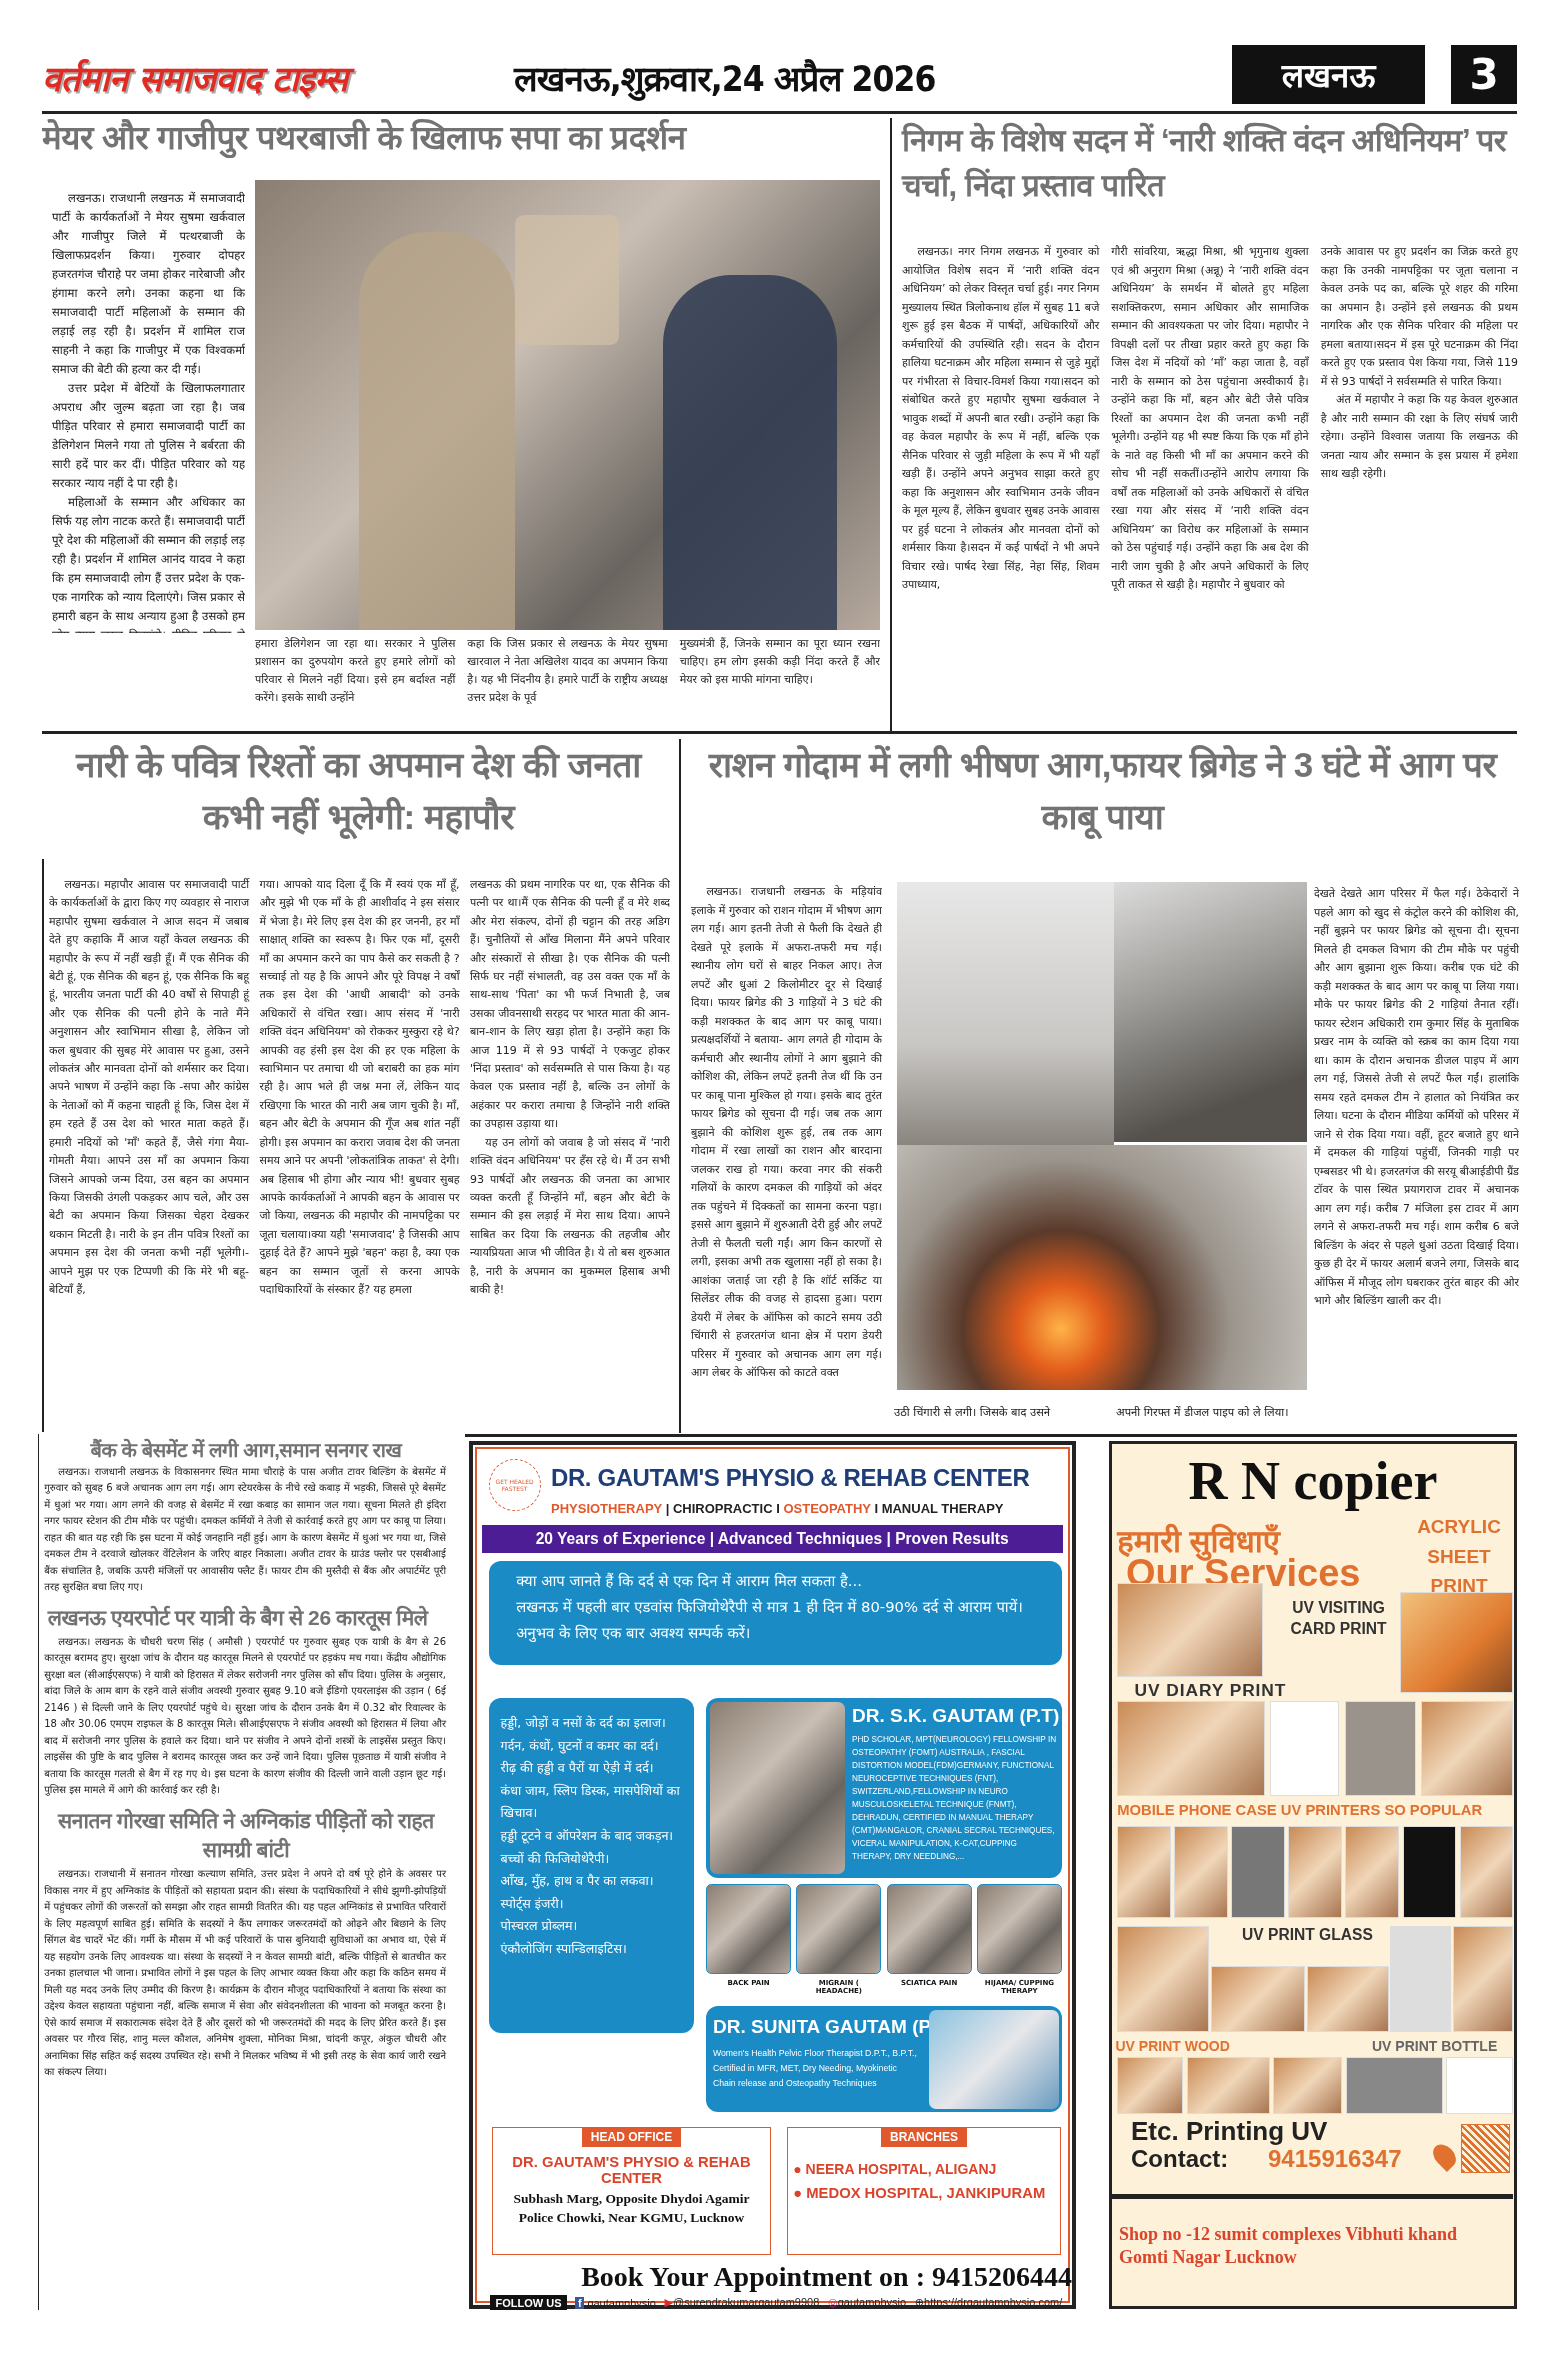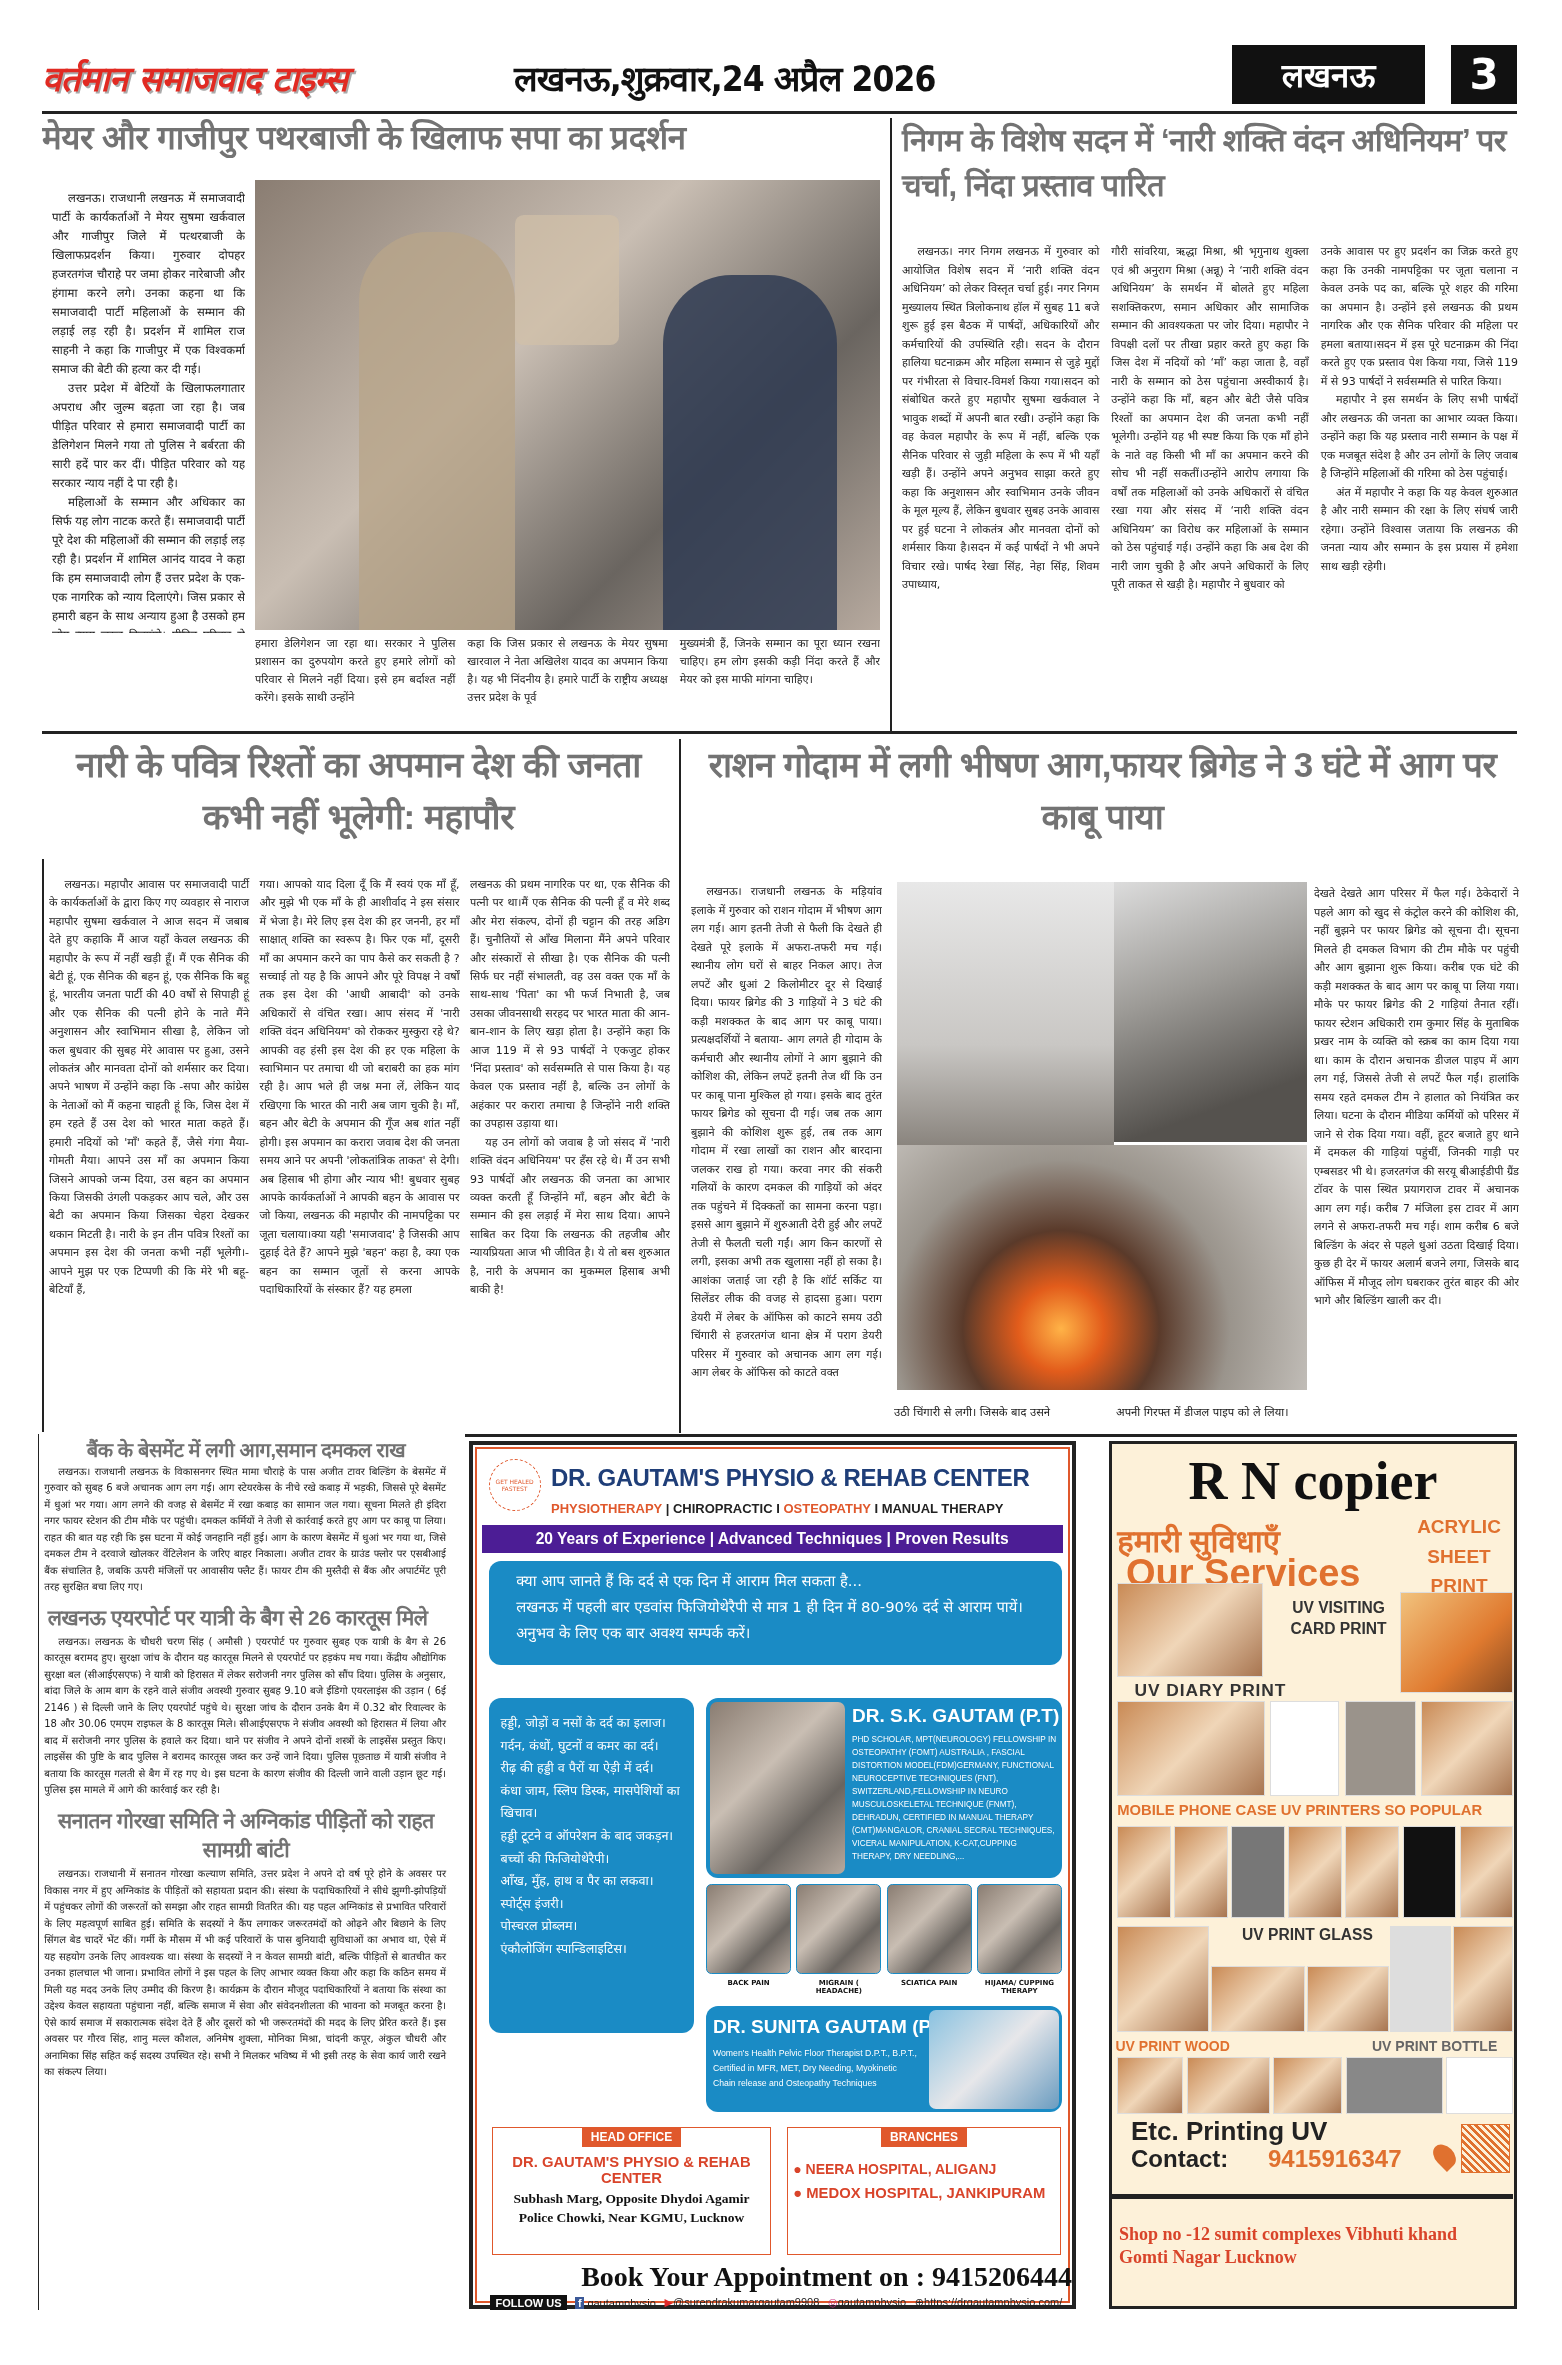--- a/index.html
+++ b/index.html
@@ -73,21 +73,20 @@
   <div>कहा कि जिस प्रकार से लखनऊ के मेयर सुषमा खारवाल ने नेता अखिलेश यादव का अपमान किया है। यह भी निंदनीय है। हमारे पार्टी के राष्ट्रीय अध्यक्ष उत्तर प्रदेश के पूर्व</div>
   <div>मुख्यमंत्री हैं, जिनके सम्मान का पूरा ध्यान रखना चाहिए। हम लोग इसकी कड़ी निंदा करते हैं और मेयर को इस माफी मांगना चाहिए।</div>
 </div>
 
 <div class="abs head" style="left:902px;top:118px;width:616px;font-size:31px;line-height:45px">निगम के विशेष सदन में ‘नारी शक्ति वंदन अधिनियम’ पर चर्चा, निंदा प्रस्ताव पारित</div>
 <div class="abs cols body" style="left:902px;top:243px;width:616px;height:469px;grid-template-columns:1fr 1fr 1fr;font-size:11px;line-height:18.5px">
   <div style="text-indent:1.4em">लखनऊ। नगर निगम लखनऊ में गुरुवार को आयोजित विशेष सदन में ‘नारी शक्ति वंदन अधिनियम’ को लेकर विस्तृत चर्चा हुई। नगर निगम मुख्यालय स्थित त्रिलोकनाथ हॉल में सुबह 11 बजे शुरू हुई इस बैठक में पार्षदों, अधिकारियों और कर्मचारियों की उपस्थिति रही। सदन के दौरान हालिया घटनाक्रम और महिला सम्मान से जुड़े मुद्दों पर गंभीरता से विचार-विमर्श किया गया।सदन को संबोधित करते हुए महापौर सुषमा खर्कवाल ने भावुक शब्दों में अपनी बात रखी। उन्होंने कहा कि वह केवल महापौर के रूप में नहीं, बल्कि एक सैनिक परिवार से जुड़ी महिला के रूप में भी यहाँ खड़ी हैं। उन्होंने अपने अनुभव साझा करते हुए कहा कि अनुशासन और स्वाभिमान उनके जीवन के मूल मूल्य हैं, लेकिन बुधवार सुबह उनके आवास पर हुई घटना ने लोकतंत्र और मानवता दोनों को शर्मसार किया है।सदन में कई पार्षदों ने भी अपने विचार रखे। पार्षद रेखा सिंह, नेहा सिंह, शिवम उपाध्याय,</div>
   <div>गौरी सांवरिया, ऋद्धा मिश्रा, श्री भृगुनाथ शुक्ला एवं श्री अनुराग मिश्रा (अन्नू) ने ‘नारी शक्ति वंदन अधिनियम’ के समर्थन में बोलते हुए महिला सशक्तिकरण, समान अधिकार और सामाजिक सम्मान की आवश्यकता पर जोर दिया। महापौर ने विपक्षी दलों पर तीखा प्रहार करते हुए कहा कि जिस देश में नदियों को ‘माँ’ कहा जाता है, वहाँ नारी के सम्मान को ठेस पहुंचाना अस्वीकार्य है। उन्होंने कहा कि माँ, बहन और बेटी जैसे पवित्र रिश्तों का अपमान देश की जनता कभी नहीं भूलेगी। उन्होंने यह भी स्पष्ट किया कि एक माँ होने के नाते वह किसी भी माँ का अपमान करने की सोच भी नहीं सकतीं।उन्होंने आरोप लगाया कि वर्षों तक महिलाओं को उनके अधिकारों से वंचित रखा गया और संसद में ‘नारी शक्ति वंदन अधिनियम’ का विरोध कर महिलाओं के सम्मान को ठेस पहुंचाई गई। उन्होंने कहा कि अब देश की नारी जाग चुकी है और अपने अधिकारों के लिए पूरी ताकत से खड़ी है। महापौर ने बुधवार को</div>
   <div>
     <p style="text-indent:0">उनके आवास पर हुए प्रदर्शन का जिक्र करते हुए कहा कि उनकी नामपट्टिका पर जूता चलाना न केवल उनके पद का, बल्कि पूरे शहर की गरिमा का अपमान है। उन्होंने इसे लखनऊ की प्रथम नागरिक और एक सैनिक परिवार की महिला पर हमला बताया।सदन में इस पूरे घटनाक्रम की निंदा करते हुए एक प्रस्ताव पेश किया गया, जिसे 119 में से 93 पार्षदों ने सर्वसम्मति से पारित किया।</p>
-    <p>महापौर ने इस समर्थन के लिए सभी पार्षदों और लखनऊ की जनता का आभार व्यक्त किया। उन्होंने कहा कि यह प्रस्ताव नारी सम्मान के पक्ष में एक मजबूत संदेश है और उन लोगों के लिए जवाब है जिन्होंने महिलाओं की गरिमा को ठेस पहुंचाई।</p>
     <p>अंत में महापौर ने कहा कि यह केवल शुरुआत है और नारी सम्मान की रक्षा के लिए संघर्ष जारी रहेगा। उन्होंने विश्वास जताया कि लखनऊ की जनता न्याय और सम्मान के इस प्रयास में हमेशा साथ खड़ी रहेगी।</p>
   </div>
 </div>
 <div class="abs hrule" style="left:42px;top:731px;width:1475px"></div>
 
 <div class="abs head" style="left:42px;top:739px;width:633px;font-size:35px;line-height:52px;text-align:center">नारी के पवित्र रिश्तों का अपमान देश की जनता कभी नहीं भूलेगी: महापौर</div>
 <div class="abs vrule" style="left:679px;top:739px;height:694px"></div>
 <div class="abs vrule" style="left:42px;top:859px;height:573px"></div>
 <div class="abs cols body" style="left:49px;top:876px;width:621px;height:552px;grid-template-columns:1fr 1fr 1fr;grid-column-gap:10.4px;font-size:11px;line-height:18.4px">
   <div style="text-indent:1.4em">लखनऊ। महापौर आवास पर समाजवादी पार्टी के कार्यकर्ताओं के द्वारा किए गए व्यवहार से नाराज महापौर सुषमा खर्कवाल ने आज सदन में जबाब देते हुए कहाकि मैं आज यहाँ केवल लखनऊ की महापौर के रूप में नहीं खड़ी हूँ। मैं एक सैनिक की बेटी हूं, एक सैनिक की बहन हूं, एक सैनिक कि बहू हूं, भारतीय जनता पार्टी की 40 वर्षों से सिपाही हूं और एक सैनिक की पत्नी होने के नाते मैंने अनुशासन और स्वाभिमान सीखा है, लेकिन जो कल बुधवार की सुबह मेरे आवास पर हुआ, उसने लोकतंत्र और मानवता दोनों को शर्मसार कर दिया। अपने भाषण में उन्होंने कहा कि -सपा और कांग्रेस के नेताओं को मैं कहना चाहती हूं कि, जिस देश में हम रहते हैं उस देश को भारत माता कहते हैं। हमारी नदियों को 'माँ' कहते हैं, जैसे गंगा मैया-गोमती मैया। आपने उस माँ का अपमान किया जिसने आपको जन्म दिया, उस बहन का अपमान किया जिसकी उंगली पकड़कर आप चले, और उस बेटी का अपमान किया जिसका चेहरा देखकर थकान मिटती है। नारी के इन तीन पवित्र रिश्तों का अपमान इस देश की जनता कभी नहीं भूलेगी।- आपने मुझ पर एक टिप्पणी की कि मेरे भी बहू-बेटियाँ हैं,</div>
@@ -102,21 +101,21 @@
 <div class="abs body" style="left:691px;top:883px;width:191px;height:541px;font-size:11px;line-height:18.5px;text-indent:1.4em">लखनऊ। राजधानी लखनऊ के मड़ियांव इलाके में गुरुवार को राशन गोदाम में भीषण आग लग गई। आग इतनी तेजी से फैली कि देखते ही देखते पूरे इलाके में अफरा-तफरी मच गई। स्थानीय लोग घरों से बाहर निकल आए। तेज लपटें और धुआं 2 किलोमीटर दूर से दिखाई दिया। फायर ब्रिगेड की 3 गाड़ियों ने 3 घंटे की कड़ी मशक्कत के बाद आग पर काबू पाया। प्रत्यक्षदर्शियों ने बताया- आग लगते ही गोदाम के कर्मचारी और स्थानीय लोगों ने आग बुझाने की कोशिश की, लेकिन लपटें इतनी तेज थीं कि उन पर काबू पाना मुश्किल हो गया। इसके बाद तुरंत फायर ब्रिगेड को सूचना दी गई। जब तक आग बुझाने की कोशिश शुरू हुई, तब तक आग गोदाम में रखा लाखों का राशन और बारदाना जलकर राख हो गया। करवा नगर की संकरी गलियों के कारण दमकल की गाड़ियों को अंदर तक पहुंचने में दिक्कतों का सामना करना पड़ा। इससे आग बुझाने में शुरुआती देरी हुई और लपटें तेजी से फैलती चली गईं। आग किन कारणों से लगी, इसका अभी तक खुलासा नहीं हो सका है। आशंका जताई जा रही है कि शॉर्ट सर्किट या सिलेंडर लीक की वजह से हादसा हुआ। पराग डेयरी में लेबर के ऑफिस को काटने समय उठी चिंगारी से हजरतगंज थाना क्षेत्र में पराग डेयरी परिसर में गुरुवार को अचानक आग लग गई। आग लेबर के ऑफिस को काटते वक्त</div>
 <div class="abs photo photo-smoke" style="left:897px;top:882px;width:217px;height:465px"></div>
 <div class="abs photo photo-fireman" style="left:1114px;top:882px;width:193px;height:260px"></div>
 <div class="abs photo photo-fire" style="left:897px;top:1145px;width:410px;height:245px"></div>
 <div class="abs caption" style="left:894px;top:1404px;width:208px">उठी चिंगारी से लगी। जिसके बाद उसने</div>
 <div class="abs caption" style="left:1116px;top:1404px;width:208px">अपनी गिरफ्त में डीजल पाइप को ले लिया।</div>
 <div class="abs body" style="left:1314px;top:885px;width:205px;height:541px;font-size:11px;line-height:18.5px">देखते देखते आग परिसर में फैल गई। ठेकेदारों ने पहले आग को खुद से कंट्रोल करने की कोशिश की, नहीं बुझने पर फायर ब्रिगेड को सूचना दी। सूचना मिलते ही दमकल विभाग की टीम मौके पर पहुंची और आग बुझाना शुरू किया। करीब एक घंटे की कड़ी मशक्कत के बाद आग पर काबू पा लिया गया। मौके पर फायर ब्रिगेड की 2 गाड़ियां तैनात रहीं। फायर स्टेशन अधिकारी राम कुमार सिंह के मुताबिक प्रखर नाम के व्यक्ति को स्क्रब का काम दिया गया था। काम के दौरान अचानक डीजल पाइप में आग लग गई, जिससे तेजी से लपटें फैल गईं। हालांकि समय रहते दमकल टीम ने हालात को नियंत्रित कर लिया। घटना के दौरान मीडिया कर्मियों को परिसर में जाने से रोक दिया गया। वहीं, हूटर बजाते हुए थाने में दमकल की गाड़ियां पहुंचीं, जिनकी गाड़ी पर एम्बसडर भी थे। हजरतगंज की सरयू बीआईडीपी ग्रैंड टॉवर के पास स्थित प्रयागराज टावर में अचानक आग लग गई। करीब 7 मंजिला इस टावर में आग लगने से अफरा-तफरी मच गई। शाम करीब 6 बजे बिल्डिंग के अंदर से पहले धुआं उठता दिखाई दिया। कुछ ही देर में फायर अलार्म बजने लगा, जिसके बाद ऑफिस में मौजूद लोग घबराकर तुरंत बाहर की ओर भागे और बिल्डिंग खाली कर दी।</div>
 <div class="abs hrule" style="left:465px;top:1434px;width:1052px"></div>
 
 <div class="abs" style="left:38px;top:1434px;width:415px;height:876px;border-left:1.7px solid #222">
-  <div class="head" style="font-size:20px;text-align:center;padding:3.5px 5.2px 0">बैंक के बेसमेंट में लगी आग,समान दमकल राख</div>
+  <div class="head" style="font-size:20px;text-align:center;padding:3.5px 5.2px 0">बैंक के बेसमेंट में लगी आग,समान सनगर राख</div>
   <div class="body" style="padding:1.7px 7px 0 5.2px;font-size:10px;line-height:16.5px;text-indent:1.4em">लखनऊ। राजधानी लखनऊ के विकासनगर स्थित मामा चौराहे के पास अजीत टावर बिल्डिंग के बेसमेंट में गुरुवार को सुबह 6 बजे अचानक आग लग गई। आग स्टेयरकेस के नीचे रखे कबाड़ में भड़की, जिससे पूरे बेसमेंट में धुआं भर गया। आग लगने की वजह से बेसमेंट में रखा कबाड़ का सामान जल गया। सूचना मिलते ही इंदिरा नगर फायर स्टेशन की टीम मौके पर पहुंची। दमकल कर्मियों ने तेजी से कार्रवाई करते हुए आग पर काबू पा लिया। राहत की बात यह रही कि इस घटना में कोई जनहानि नहीं हुई। आग के कारण बेसमेंट में धुआं भर गया था, जिसे दमकल टीम ने दरवाजे खोलकर वेंटिलेशन के जरिए बाहर निकाला। अजीत टावर के ग्राउंड फ्लोर पर एसबीआई बैंक संचालित है, जबकि ऊपरी मंजिलों पर आवासीय फ्लैट हैं। फायर टीम की मुस्तैदी से बैंक और अपार्टमेंट पूरी तरह सुरक्षित बचा लिए गए।</div>
   <div class="head" style="font-size:21px;padding:7px 8.7px 0;line-height:29.5px">लखनऊ एयरपोर्ट पर यात्री के बैग से 26 कारतूस मिले</div>
   <div class="body" style="padding:1.7px 7px 0 5.2px;font-size:10px;line-height:16.5px;text-indent:1.4em">लखनऊ। लखनऊ के चौधरी चरण सिंह ( अमौसी ) एयरपोर्ट पर गुरुवार सुबह एक यात्री के बैग से 26 कारतूस बरामद हुए। सुरक्षा जांच के दौरान यह कारतूस मिलने से एयरपोर्ट पर हड़कंप मच गया। केंद्रीय औद्योगिक सुरक्षा बल (सीआईएसएफ) ने यात्री को हिरासत में लेकर सरोजनी नगर पुलिस को सौंप दिया। पुलिस के अनुसार, बांदा जिले के आम बाग के रहने वाले संजीव अवस्थी गुरुवार सुबह 9.10 बजे ईंडिगो एयरलाइंस की उड़ान ( 6ई 2146 ) से दिल्ली जाने के लिए एयरपोर्ट पहुंचे थे। सुरक्षा जांच के दौरान उनके बैग में 0.32 बोर रिवाल्वर के 18 और 30.06 एमएम राइफल के 8 कारतूस मिले। सीआईएसएफ ने संजीव अवस्थी को हिरासत में लिया और बाद में सरोजनी नगर पुलिस के हवाले कर दिया। थाने पर संजीव ने अपने दोनों शस्त्रों के लाइसेंस प्रस्तुत किए। लाइसेंस की पुष्टि के बाद पुलिस ने बरामद कारतूस जब्त कर उन्हें जाने दिया। पुलिस पूछताछ में यात्री संजीव ने बताया कि कारतूस गलती से बैग में रह गए थे। इस घटना के कारण संजीव की दिल्ली जाने वाली उड़ान छूट गई। पुलिस इस मामले में आगे की कार्रवाई कर रही है।</div>
   <div class="head" style="font-size:21px;text-align:center;padding:7px 17.4px 0;line-height:29.5px">सनातन गोरखा समिति ने अग्निकांड पीड़ितों को राहत सामग्री बांटी</div>
   <div class="body" style="padding:1.7px 7px 0 5.2px;font-size:10px;line-height:16.5px;text-indent:1.4em">लखनऊ। राजधानी में सनातन गोरखा कल्याण समिति, उत्तर प्रदेश ने अपने दो वर्ष पूरे होने के अवसर पर विकास नगर में हुए अग्निकांड के पीड़ितों को सहायता प्रदान की। संस्था के पदाधिकारियों ने सीधे झुग्गी-झोपड़ियों में पहुंचकर लोगों की जरूरतों को समझा और राहत सामग्री वितरित की। यह पहल अग्निकांड से प्रभावित परिवारों के लिए महत्वपूर्ण साबित हुई। समिति के सदस्यों ने कैंप लगाकर जरूरतमंदों को ओढ़ने और बिछाने के लिए सिंगल बेड चादरें भेंट कीं। गर्मी के मौसम में भी कई परिवारों के पास बुनियादी सुविधाओं का अभाव था, ऐसे में यह सहयोग उनके लिए आवश्यक था। संस्था के सदस्यों ने न केवल सामग्री बांटी, बल्कि पीड़ितों से बातचीत कर उनका हालचाल भी जाना। प्रभावित लोगों ने इस पहल के लिए आभार व्यक्त किया और कहा कि कठिन समय में मिली यह मदद उनके लिए उम्मीद की किरण है। कार्यक्रम के दौरान मौजूद पदाधिकारियों ने बताया कि संस्था का उद्देश्य केवल सहायता पहुंचाना नहीं, बल्कि समाज में सेवा और संवेदनशीलता की भावना को मजबूत करना है। ऐसे कार्य समाज में सकारात्मक संदेश देते हैं और दूसरों को भी जरूरतमंदों की मदद के लिए प्रेरित करते हैं। इस अवसर पर गौरव सिंह, शानु मल्ल कौशल, अनिमेष शुक्ला, मोनिका मिश्रा, चांदनी कपूर, अंकुल चौधरी और अनामिका सिंह सहित कई सदस्य उपस्थित रहे। सभी ने मिलकर भविष्य में भी इसी तरह के सेवा कार्य जारी रखने का संकल्प लिया।</div>
 </div>
 
 <div class="abs physio">
   <div style="position:absolute;left:15.6px;top:14px;width:52px;height:52px;border-radius:50%;border:1.7px dashed #e0582c;display:flex;align-items:center;justify-content:center;font-size:6px;color:#e0582c;text-align:center">
     <span>GET HEALED FASTEST</span>

